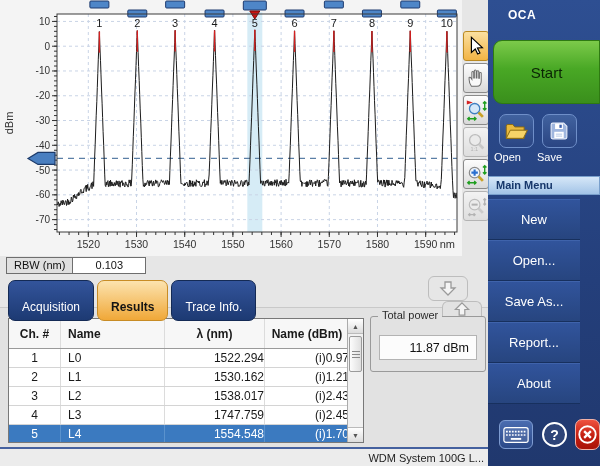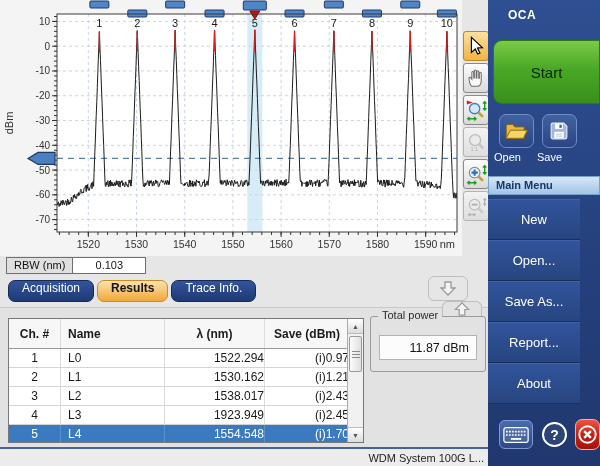--- a/index.html
+++ b/index.html
@@ -19,21 +19,21 @@
 
   
   #rbw{position:absolute;left:6px;top:257px;height:17px;display:flex;border:1px solid #6e6e6e;font-size:11px;color:#111;background:#fff}
   #rbw .lab{background:#e0e0e0;padding:1px 7px 0;border-right:1px solid #6e6e6e;white-space:nowrap}
   #rbw .val{width:72px;text-align:center;padding-top:1px;background:#fff}
 
   
   #lower-panel{position:absolute;left:0;top:307px;width:488px;height:140px;background:#e2e2e2;border-top:1px solid #c9c9c9}
   #tab-bar{position:absolute;left:8px;top:280px;display:flex;gap:3px;z-index:3}
   .tab{background:linear-gradient(#33549b,#1d3a73);color:#fff;border:1px solid #142a55;border-radius:7px;
-       padding:0 13px 6px;font-size:12px;cursor:default}
+       padding:19px 13px 6px;font-size:12px;cursor:default}
   .tab.active{background:linear-gradient(#fce3af,#f0a838);color:#141414;border-color:#c88c25;font-weight:bold}
 
   
   .panel-arrow{position:absolute;background:#e6e6e6;border:1px solid #bdbdbd;display:flex;align-items:center;justify-content:center}
   #collapse-down{left:428px;top:276px;width:40px;height:25px;border-radius:6px}
   #expand-up{left:442px;top:301px;width:40px;height:16px;border-radius:6px 6px 0 0;border-bottom:none;background:#e2e2e2}
 
   
   #results-table{position:absolute;left:8px;top:318px;width:356px;height:125px;background:#fff;border:1px solid #787878;overflow:hidden}
   .trow{display:grid;grid-template-columns:52px 104px 100px 84px;height:19px;font-size:12px;color:#1a1a1a;border-bottom:1px solid #d4d4d4}
@@ -342,21 +342,21 @@
     <polygon points="10,1 17,8 13,8 13,14 7,14 7,8 3,8" fill="#f4f4f4" stroke="#9a9a9a" stroke-width="1.3"></polygon>
   </svg>
 </div>
 
 <div id="results-table">
   <div id="tbl-rows">
       <div class="trow head">
         <div class="c0">Ch. #</div>
         <div class="c1">Name</div>
         <div class="c2">λ (nm)</div>
-        <div class="c3">Save (dBm)</div>
+        <div class="c3">Name (dBm)</div>
       </div>
       <div class="trow ">
         <div class="c0">1</div>
         <div class="c1">L0</div>
         <div class="c2">1522.294</div>
         <div class="c3">(i)0.97</div>
       </div>
       <div class="trow ">
         <div class="c0">2</div>
         <div class="c1">L1</div>
@@ -365,21 +365,21 @@
       </div>
       <div class="trow ">
         <div class="c0">3</div>
         <div class="c1">L2</div>
         <div class="c2">1538.017</div>
         <div class="c3">(i)2.43</div>
       </div>
       <div class="trow ">
         <div class="c0">4</div>
         <div class="c1">L3</div>
-        <div class="c2">1923.949</div>
+        <div class="c2">1747.759</div>
         <div class="c3">(i)2.45</div>
       </div>
       <div class="trow selected">
         <div class="c0">5</div>
         <div class="c1">L4</div>
         <div class="c2">1554.548</div>
         <div class="c3">(i)1.70</div>
       </div>
       <div class="trow ">
         <div class="c0">6</div>

